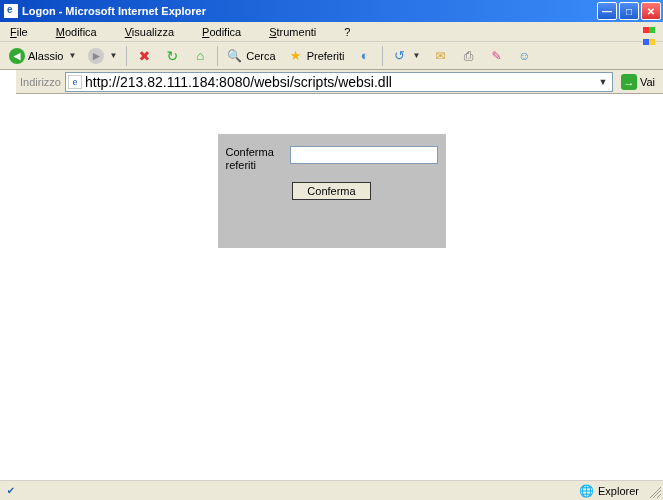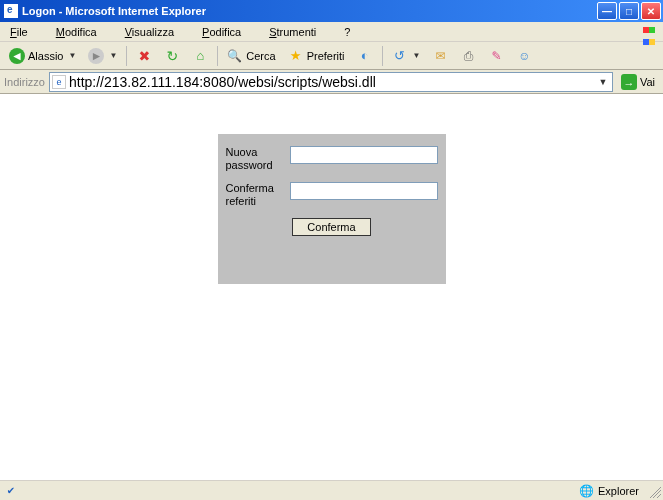--- a/index.html
+++ b/index.html
@@ -34,21 +34,21 @@
   .ico-search { color:#3a3; font-size:12px; }
   .ico-fav { color:#f4b400; font-size:13px; }
   .ico-media { color:#3a88d8; font-size:13px;}
   .ico-history { color:#3a88d8; font-size:13px;}
   .ico-mail { color:#d8a23a; font-size:12px;}
   .ico-print { color:#666; font-size:12px;}
   .ico-edit { color:#d48; font-size:12px;}
   .ico-msgr { color:#3a88d8; font-size:12px;}
   .drop-arrow { font-size:8px; color:#333; margin-left:2px;}
   
-  .addrbar { background: #ece9d8; height: 24px; display: flex; align-items: center; padding: 0 4px; gap: 4px; border-bottom: 1px solid #aca899; }
+  .addrbar { background: #ece9d8; height: 24px; display: flex; align-items: center; padding: 0 4px; gap: 4px; border-bottom: 1px solid #aca899; margin-left: 16px; }
   .addr-label { color: #888; }
   .addr-input-wrap { flex: 1; display: flex; align-items: center; background: #fff; border: 1px solid #7f9db9; height: 20px; padding: 0 2px; }
   .addr-favicon { width:14px; height:14px; background:#fff; border:1px solid #ccc; display:inline-flex; align-items:center; justify-content:center; font-size:9px; color:#2060c0; }
   .addr-input { flex:1; border:none; outline:none; font-size:14px; padding:0 3px; }
   .addr-drop { width:14px; text-align:center; color:#333; font-size:9px; cursor:default;}
   .go-btn { display:flex; align-items:center; gap:3px; padding:0 4px;}
   .go-icon { width:16px; height:16px; background:#3a3; border-radius:3px; color:#fff; display:inline-flex; align-items:center; justify-content:center; font-size:11px;}
   
   .content { position: absolute; top: 94px; bottom: 20px; left:0; right:0; background:#fff; overflow:auto;}
   
@@ -158,24 +158,20 @@
   <div class="go-btn">
     <span class="go-icon">→</span>
     <span>Vai</span>
   </div>
 </div>
 
 <div class="content">
   <div class="panel">
     <div class="panel-body">
       <div class="form-row">
-        <div class="form-label">Nuova password</div>
-        <input type="password" class="form-input" value="" style="">
-      </div>
-      <div class="form-row">
         <div class="form-label">Conferma referiti</div>
         <input type="password" class="form-input" value="" style="">
       </div>
       <div class="form-btn-row">
         <button class="form-btn">Conferma</button>
       </div>
     </div>
   </div>
 </div>
 

